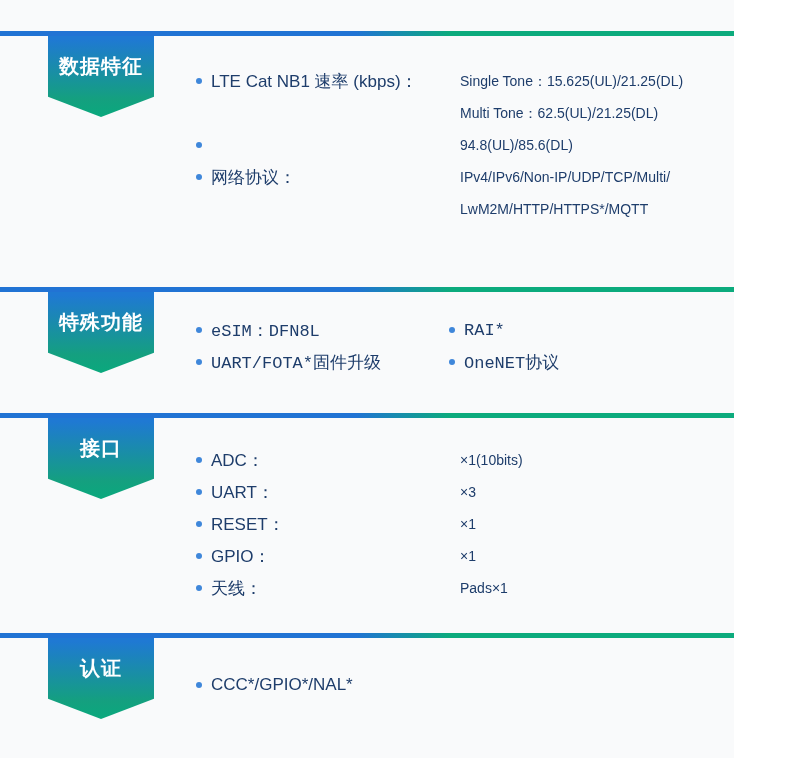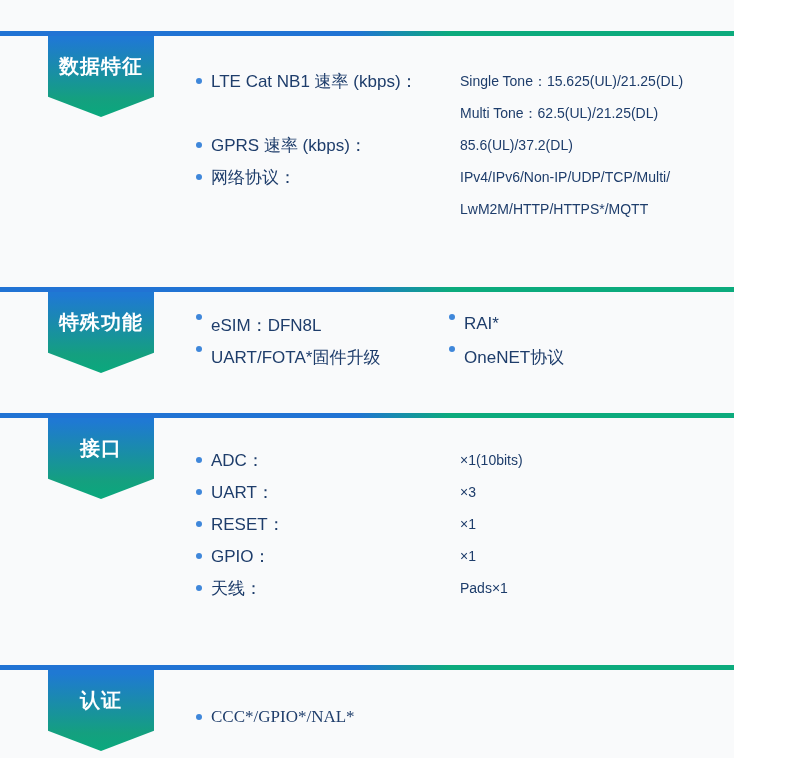--- a/index.html
+++ b/index.html
@@ -33,21 +33,21 @@
     width:264px;flex-shrink:0;
     display:flex;align-items:center;height:32px;
   }
   .bullet{
     width:6px;height:6px;border-radius:50%;
     background:#3f87da;margin-right:9px;flex-shrink:0;
   }
   .lab{font-size:17px;font-weight:500;white-space:nowrap;}
   .valcell{display:block;}
   .vline{height:32px;line-height:32px;font-size:14px;white-space:nowrap;}
-  .colrow{display:flex;align-items:flex-start;height:32px;}
+  .colrow{display:flex;align-items:center;height:32px;font-family:Liberation Mono, monospace;}
   .coltext{font-size:17px;font-weight:500;white-space:nowrap;}
   .col2{position:absolute;top:27px;}
   .col2-left{left:196px;}
   .col2-right{left:449px;}
 </style>
 </head>
 <body>
 
 <div class="page">
 
@@ -63,24 +63,23 @@
           <span class="lab">LTE Cat NB1 速率 (kbps)：</span>
         </div>
         <div class="valcell">
           <div class="vline">Single Tone：15.625(UL)/21.25(DL)</div>
           <div class="vline">Multi Tone：62.5(UL)/21.25(DL)</div>
         </div>
       </div>
       <div class="item">
         <div class="labelcell">
           <span class="bullet"></span>
-          <span class="lab">GPRS 速率 (kbps)：</span>
         </div>
         <div class="valcell">
-          <div class="vline">85.6(UL)/37.2(DL)</div>
+          <div class="vline">94.8(UL)/85.6(DL)</div>
         </div>
       </div>
       <div class="item">
         <div class="labelcell">
           <span class="bullet"></span>
           <span class="lab">网络协议：</span>
         </div>
         <div class="valcell">
           <div class="vline">IPv4/IPv6/Non-IP/UDP/TCP/Multi/</div>
           <div class="vline">LwM2M/HTTP/HTTPS*/MQTT</div>
@@ -163,21 +162,21 @@
           <span class="bullet"></span>
           <span class="lab">天线：</span>
         </div>
         <div class="valcell">
           <div class="vline">Pads×1</div>
         </div>
       </div>
     </div>
   </section>
 
-  <section class="sec" style="top:665px;height:93px;font-family:Liberation Serif, serif;">
+  <section class="sec" style="top:633px;height:93px;">
     <div class="bar"></div>
     <div class="ribbon">
       <span class="ribbon-label">认证</span>
     </div>
     <div class="content" style="top:36px;">
       <div class="item">
         <div class="labelcell">
           <span class="bullet"></span>
           <span class="lab">CCC*/GPIO*/NAL*</span>
         </div>

